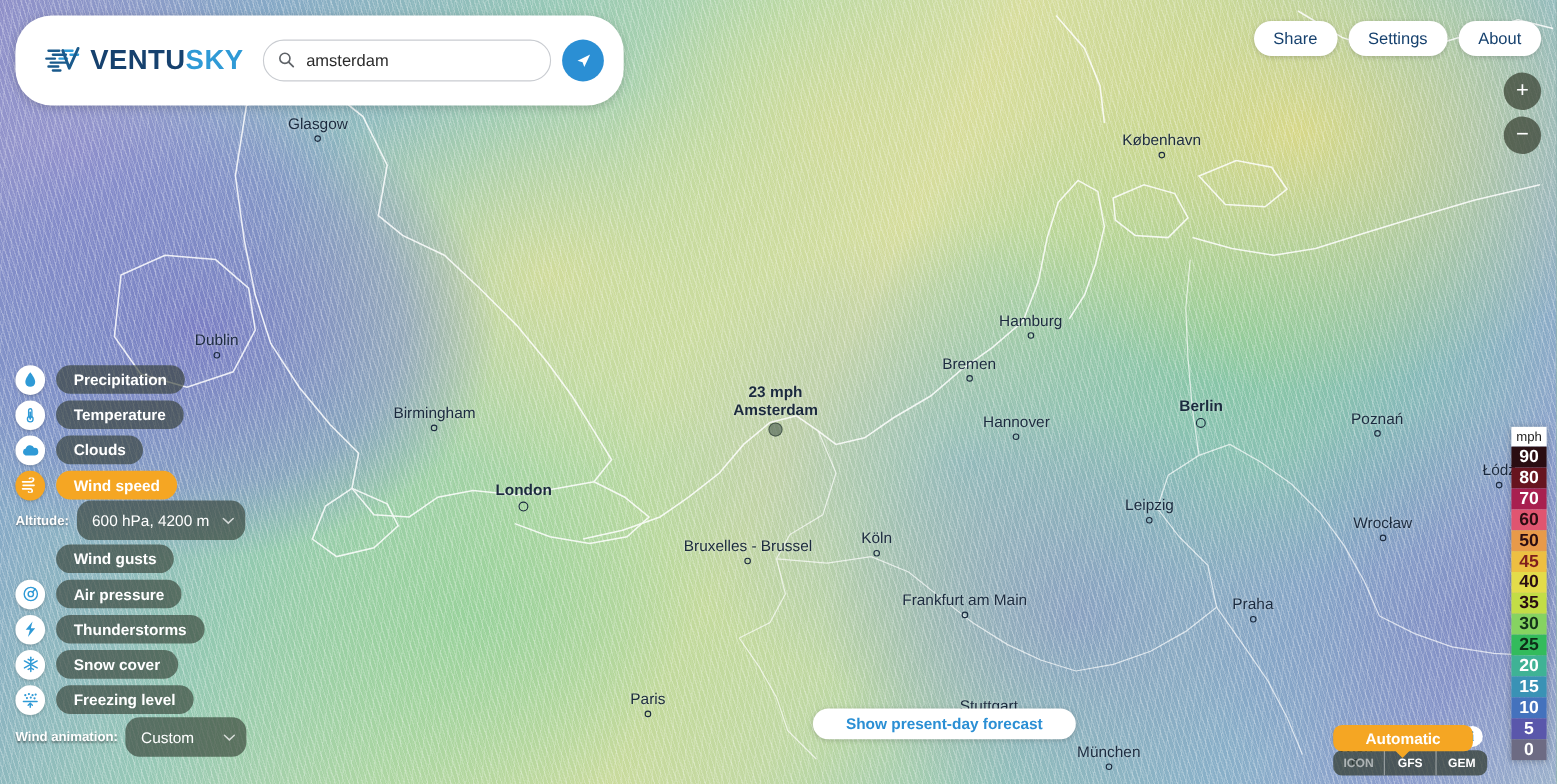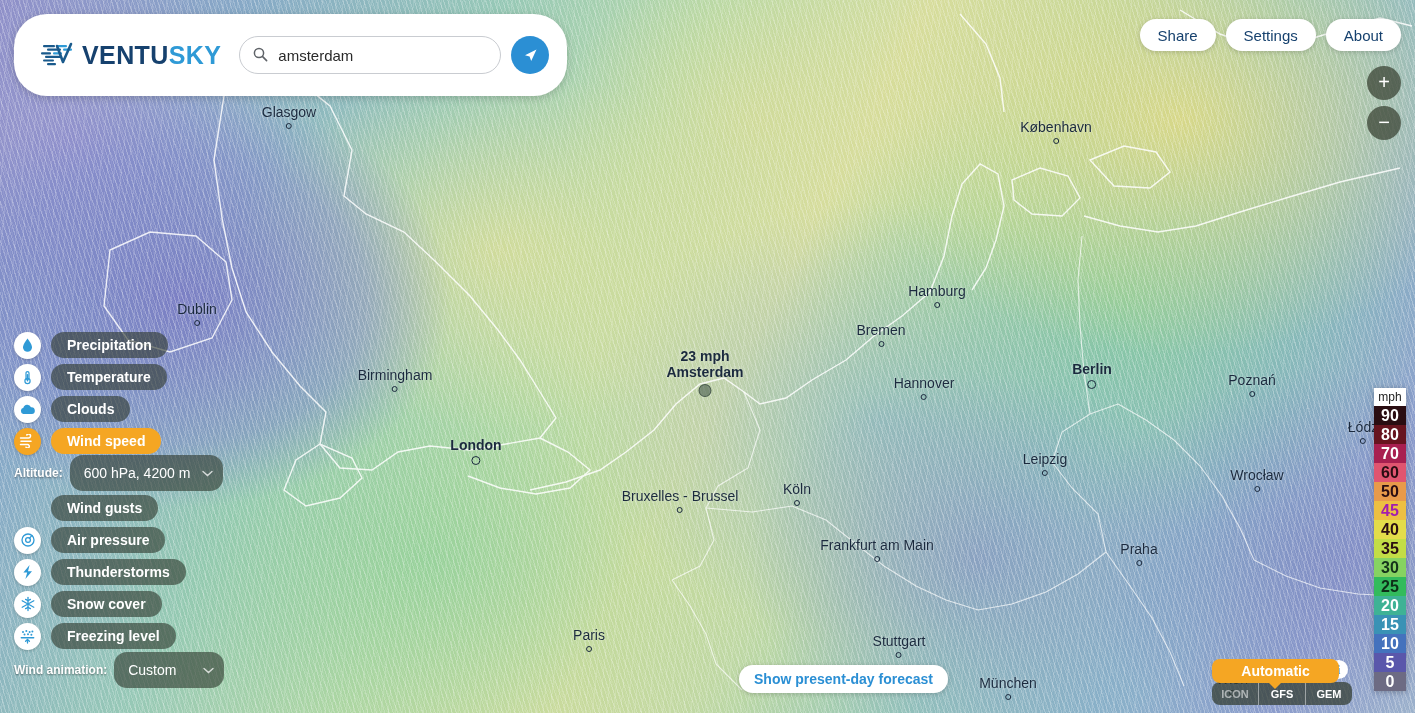--- a/index.html
+++ b/index.html
@@ -114,22 +114,22 @@
           display: flex; align-items: center; }
   .lbtn.active { background: #f5a623; }
   .sellabel { color: #fff; font-size: 12px; font-weight: bold;
               text-shadow: 0 1px 2px rgba(0,0,0,.45); }
   .selbox { height: 36px; border-radius: 13px; background: rgba(48,58,46,.62); color: #fff;
             font-size: 14px; display: flex; align-items: center; justify-content: space-between;
             padding: 0 10px 0 14px; cursor: pointer; margin-left: 7px; }
   .selbox .chev { margin-left: 12px; opacity: .75; }
 
   
-  #present { position: absolute; left: 739px; top: 665px; height: 28px; background: #fff;
-             border: none; border-radius: 14px; padding: 0 15px; color: #2b8fd4;
+  #present { position: absolute; left: 739px; top: 644px; height: 28px; background: #fff;
+             border: none; border-radius: 14px; padding: 0 30px; color: #2b8fd4;
              font-size: 14px; font-weight: bold; cursor: pointer;
              font-family: "Liberation Sans", sans-serif; box-shadow: 0 1px 5px rgba(0,0,0,.2); }
 
   
   #modelarea { position: absolute; right: 63px; bottom: 8px; width: 140px; }
   #modelrow { display: flex; align-items: center; justify-content: space-between;
               margin-bottom: 3px; padding-right: 4px; }
   #modellabel { color: #fff; font-size: 15px; text-shadow: 0 1px 3px rgba(0,0,0,.55); }
   #infobtn { width: 19px; height: 19px; border-radius: 50%; background: #fff;
              display: flex; align-items: center; justify-content: center; cursor: pointer; }
@@ -493,21 +493,21 @@
   </div>
 
   <div id="legend">
     <div class="unit">mph</div>
     <div id="legend-levels">
         <div class="sw" style="background: rgb(42, 13, 18); color: rgb(255, 255, 255);">90</div>
         <div class="sw" style="background: rgb(103, 20, 31); color: rgb(255, 255, 255);">80</div>
         <div class="sw" style="background: rgb(168, 32, 80); color: rgb(255, 255, 255); text-align: right;">70</div>
         <div class="sw" style="background: rgb(224, 85, 112); color: rgb(42, 13, 18); text-align: right;">60</div>
         <div class="sw" style="background: rgb(232, 154, 74); color: rgb(42, 13, 18);">50</div>
-        <div class="sw" style="background: rgb(237, 191, 66); color: #a21caf;">45</div>
+        <div class="sw" style="background: rgb(237, 191, 66); color: #7f1d1d;">45</div>
         <div class="sw" style="background: rgb(227, 220, 74); color: rgb(42, 13, 18);">40</div>
         <div class="sw" style="background: rgb(195, 221, 70); color: rgb(42, 13, 18);">35</div>
         <div class="sw" style="background: rgb(134, 211, 97); color: rgb(20, 51, 26);">30</div>
         <div class="sw" style="background: rgb(51, 187, 92); color: rgb(14, 46, 24);">25</div>
         <div class="sw" style="background: rgb(63, 178, 149); color: rgb(255, 255, 255);">20</div>
         <div class="sw" style="background: rgb(58, 146, 181); color: rgb(255, 255, 255);">15</div>
         <div class="sw" style="background: rgb(68, 114, 189); color: rgb(255, 255, 255);">10</div>
         <div class="sw" style="background: rgb(90, 87, 171); color: rgb(255, 255, 255);">5</div>
         <div class="sw" style="background: rgb(109, 107, 131); color: rgb(255, 255, 255);">0</div>
       </div>

